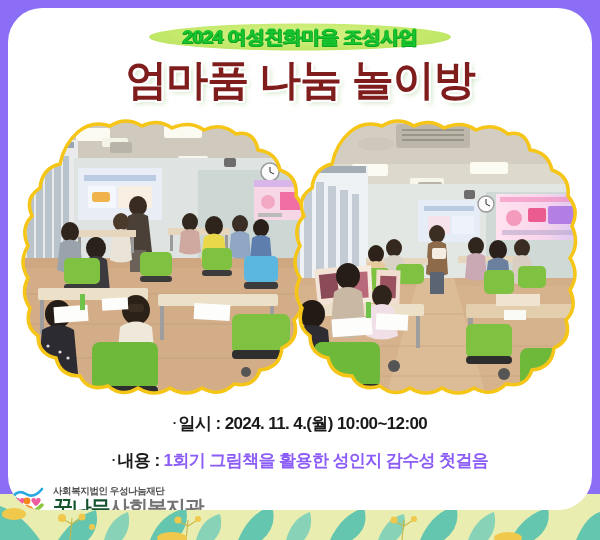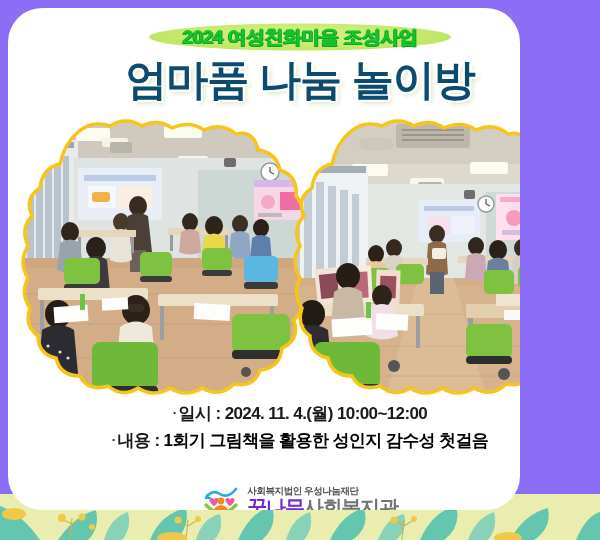--- a/index.html
+++ b/index.html
@@ -9,21 +9,21 @@
     background:#8b6ef5;
   }
   .poster{position:relative;width:600px;height:540px;overflow:hidden;background:#8b6ef5;}
 
   
   .bottom-band{position:absolute;left:0;bottom:0;width:600px;height:46px;overflow:hidden;}
   .bottom-band svg{display:block;width:600px;height:46px;}
 
   
   .card{
-    position:absolute;left:8px;top:8px;width:512px;height:502px;
+    position:absolute;left:8px;top:8px;width:584px;height:502px;
     background:#ffffff;border-radius:34px;overflow:hidden;
   }
 
   
   .title-block{position:absolute;left:0;top:14px;width:584px;text-align:center;}
   .subtitle-wrap{position:relative;display:inline-block;padding:0 34px;}
   .subtitle-pill{
     position:absolute;left:0;top:50%;transform:translateY(-50%);
     width:100%;height:27px;border-radius:50%/50%;
     background:radial-gradient(ellipse at 50% 40%, #d9f38a 0%, #c3e86a 60%, #b6e25c 100%);
@@ -31,53 +31,53 @@
   .subtitle{
     position:relative;display:block;
     font-size:19px;font-weight:bold;letter-spacing:-0.5px;line-height:30px;
     color:#17c62f;
     text-shadow:0 1px 0 #0ea524, 1px 1px 0 #0ea524, -1px 1px 0 #0ea524;
     white-space:nowrap;
   }
   .main-title{
     margin-top:2px;
     font-size:42px;font-weight:bold;letter-spacing:-1px;line-height:52px;
-    color:#0c4a6e;
+    color:#7f1d1d;
     text-shadow:
       2px 0 0 #ffffff,-2px 0 0 #ffffff,0 2px 0 #ffffff,0 -2px 0 #ffffff,
       2px 2px 0 #ffffff,-2px 2px 0 #ffffff,2px -2px 0 #ffffff,-2px -2px 0 #ffffff,
       3px 3px 5px rgba(140,190,110,.45);
     white-space:nowrap;
   }
 
   
   .photos{position:absolute;left:10px;top:110px;width:564px;height:278px;}
   .photo{position:absolute;top:0;width:292px;height:278px;}
   .photo.left{left:0;}
   .photo.right{left:272px;}
   .photo svg{display:block;width:292px;height:278px;}
 
   
   .details{position:absolute;left:0;top:392px;width:584px;text-align:center;}
   .line{
     font-size:17px;font-weight:bold;color:#1a1a1a;letter-spacing:-0.6px;
-    line-height:26px;white-space:nowrap;
+    line-height:26px;white-space:nowrap;margin-top:10px;
   }
   .line .bullet{font-size:13px;vertical-align:2px;margin-right:2px;}
-  .line .val-red{color:#000000;}
+  .line .val-red{color:#8b5cf6;}
 
   
   .footer{position:absolute;left:0;top:477px;width:584px;
-          display:flex;justify-content:center;align-items:center;gap:7px;}
+          display:flex;align-items:center;gap:7px;}
   .logo-mark{width:38px;height:34px;flex:0 0 auto;}
   .logo-mark svg{display:block;}
   .logo-text{text-align:left;line-height:1.05;}
   .logo-top{font-size:9.5px;font-weight:bold;color:#4d4d4d;letter-spacing:-0.4px;white-space:nowrap;}
   .logo-bottom{font-size:20px;font-weight:bold;letter-spacing:-1.2px;white-space:nowrap;margin-top:1px;}
-  .logo-bottom .b1{color:#6d28d9;}
+  .logo-bottom .b1{color:#14532d;}
   .logo-bottom .b2{color:#737373;}
 </style>
 </head>
 <body>
 
 <div class="poster">
 
   <div class="bottom-band">
     <svg viewBox="0 0 600 46" preserveAspectRatio="none" aria-hidden="true">
       <rect x="0" y="0" width="600" height="46" fill="#e9eeb0"></rect>

